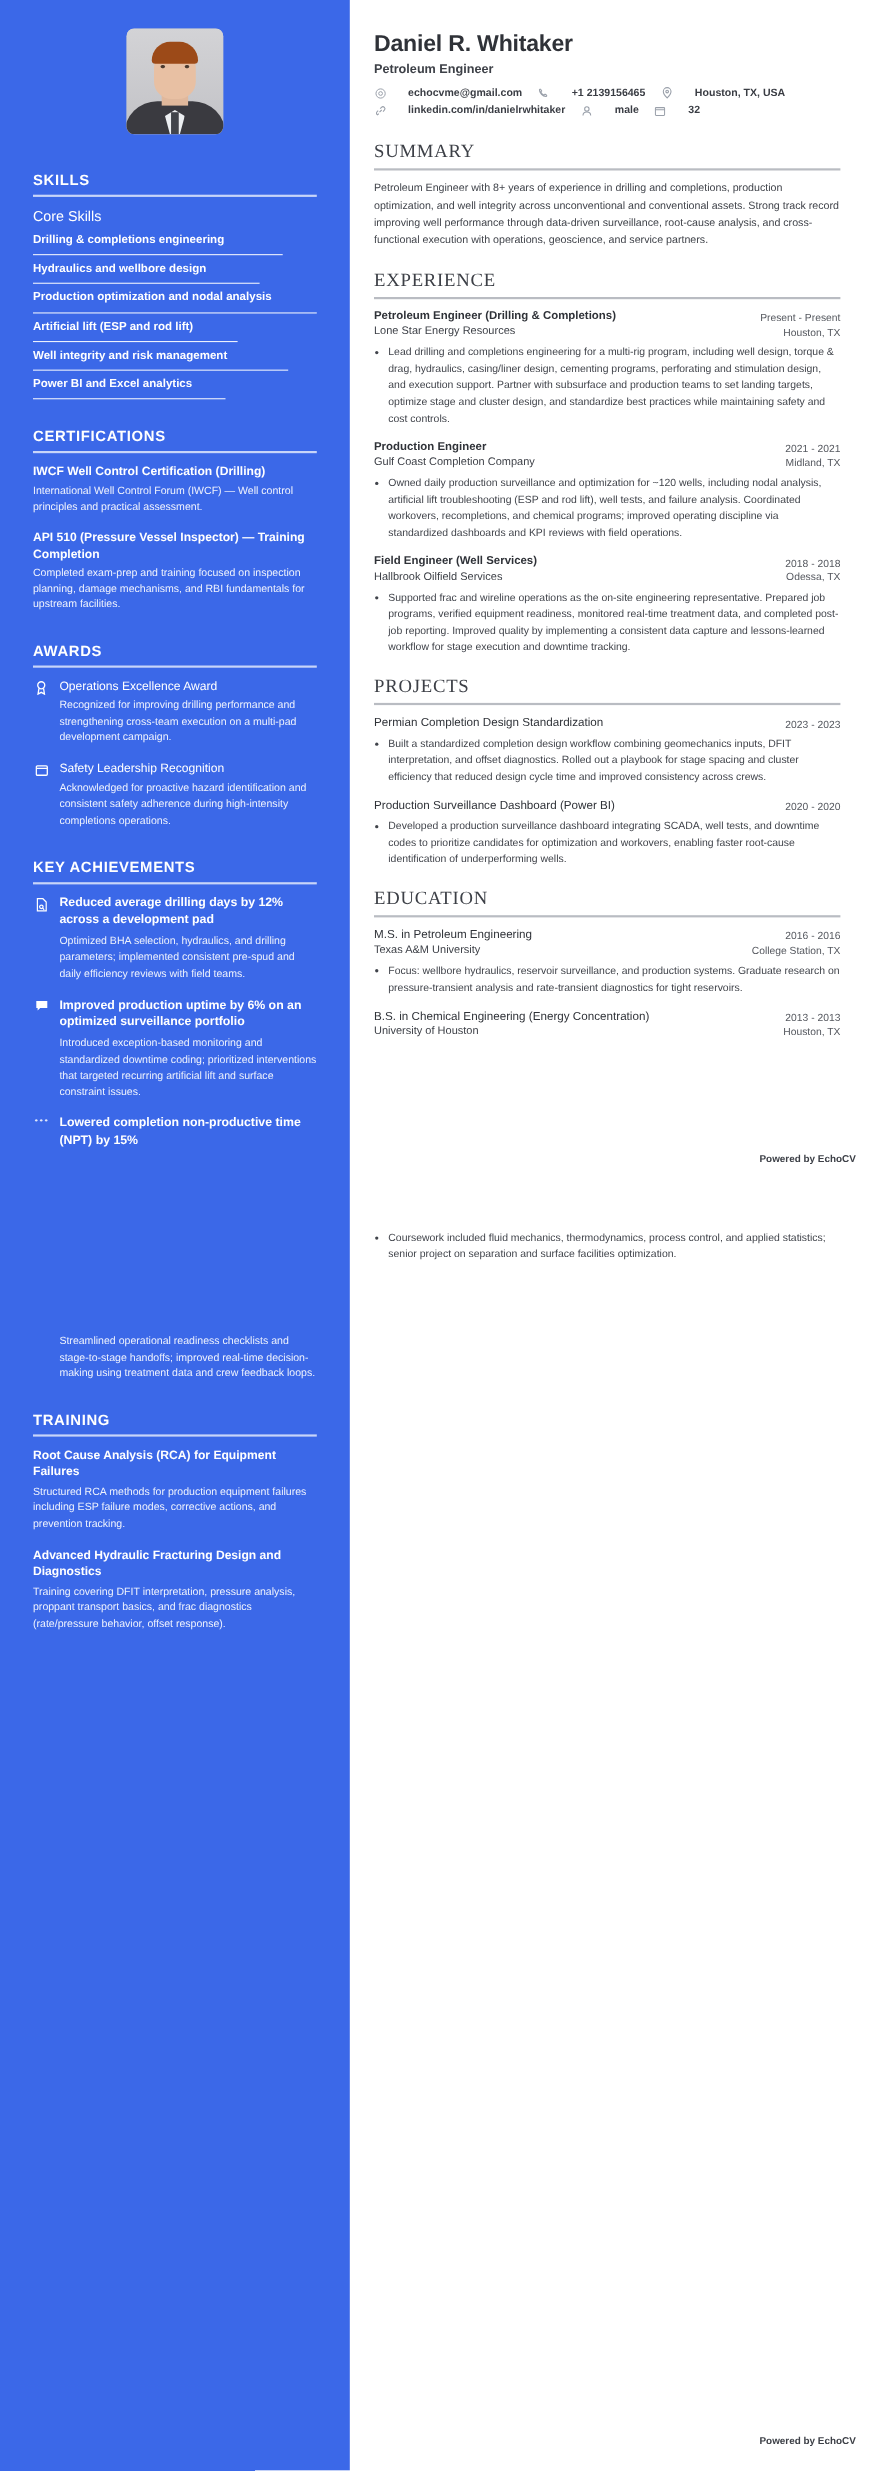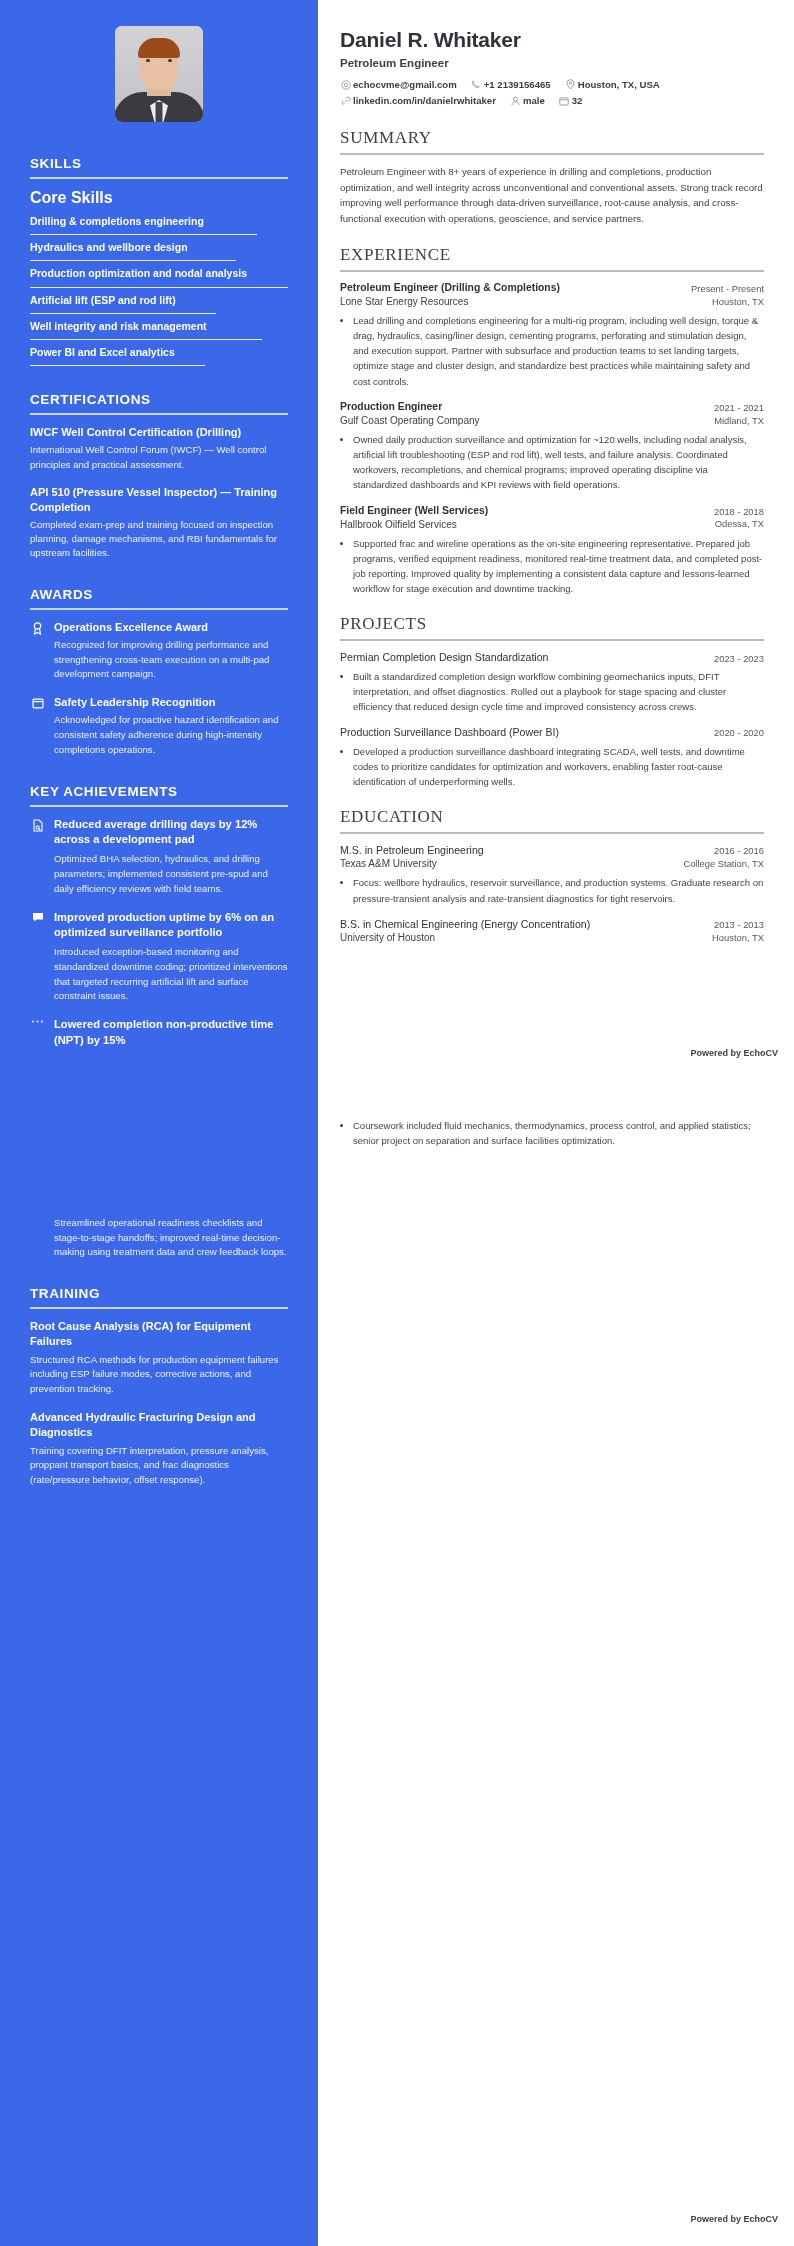--- a/index.html
+++ b/index.html
@@ -64,22 +64,22 @@
     letter-spacing: 0.6px;
     color: #ffffff;
     margin-bottom: 6px;
   }
   .side-rule {
     height: 2px;
     background: rgba(255,255,255,0.72);
     margin-bottom: 10px;
   }
   .skills-group-title {
-    font-size: 16px;
-    font-weight: 700;
+    font-size: 13px;
+    font-weight: 400;
     color: #ffffff;
     margin-bottom: 7px;
   }
   .skill-item { margin-bottom: 4px; }
   .skill-name {
     font-size: 10.5px;
     font-weight: 700;
     color: #ffffff;
     line-height: 1.45;
   }
@@ -113,21 +113,21 @@
     flex: 0 0 15px;
     width: 15px;
     padding-top: 2px;
     display: flex;
     justify-content: center;
     color: #ffffff;
   }
   .award-body, .ach-body { flex: 1 1 auto; }
   .award-title {
     font-size: 11px;
-    font-weight: 700;
+    font-weight: 400;
     line-height: 1.35;
     margin-bottom: 3px;
   }
   .award-desc, .ach-desc {
     font-size: 9.6px;
     line-height: 1.55;
     color: #eef2fd;
   }
   .ach-title {
     font-size: 11.2px;
@@ -182,21 +182,21 @@
   .contact-row {
     display: flex;
     flex-wrap: wrap;
     align-items: center;
     gap: 4px;
     margin-bottom: 5px;
   }
   .contact-item {
     display: inline-flex;
     align-items: center;
-    gap: 2px;
+    gap: 20px;
     margin-right: 10px;
     font-size: 9.6px;
     font-weight: 700;
     color: #3a3d44;
   }
   .contact-item .ci-icon {
     width: 11px; height: 11px;
     display: inline-flex; align-items: center; justify-content: center;
     color: #9aa0aa;
   }
@@ -531,21 +531,21 @@
           <li>Lead drilling and completions engineering for a multi-rig program, including well design, torque &amp; drag, hydraulics, casing/liner design, cementing programs, perforating and stimulation design, and execution support. Partner with subsurface and production teams to set landing targets, optimize stage and cluster design, and standardize best practices while maintaining safety and cost controls.</li>
         </ul>
       </div>
 
       <div class="entry">
         <div class="entry-line">
           <div class="entry-title">Production Engineer</div>
           <div class="entry-dates">2021 - 2021</div>
         </div>
         <div class="entry-line">
-          <div class="entry-sub">Gulf Coast Operating Company</div>
+          <div class="entry-sub">Gulf Coast Completion Company</div>
           <div class="entry-loc">Midland, TX</div>
         </div>
         <ul class="bullets">
           <li>Owned daily production surveillance and optimization for ~120 wells, including nodal analysis, artificial lift troubleshooting (ESP and rod lift), well tests, and failure analysis. Coordinated workovers, recompletions, and chemical programs; improved operating discipline via standardized dashboards and KPI reviews with field operations.</li>
         </ul>
       </div>
 
       <div class="entry">
         <div class="entry-line">
           <div class="entry-title">Field Engineer (Well Services)</div>

